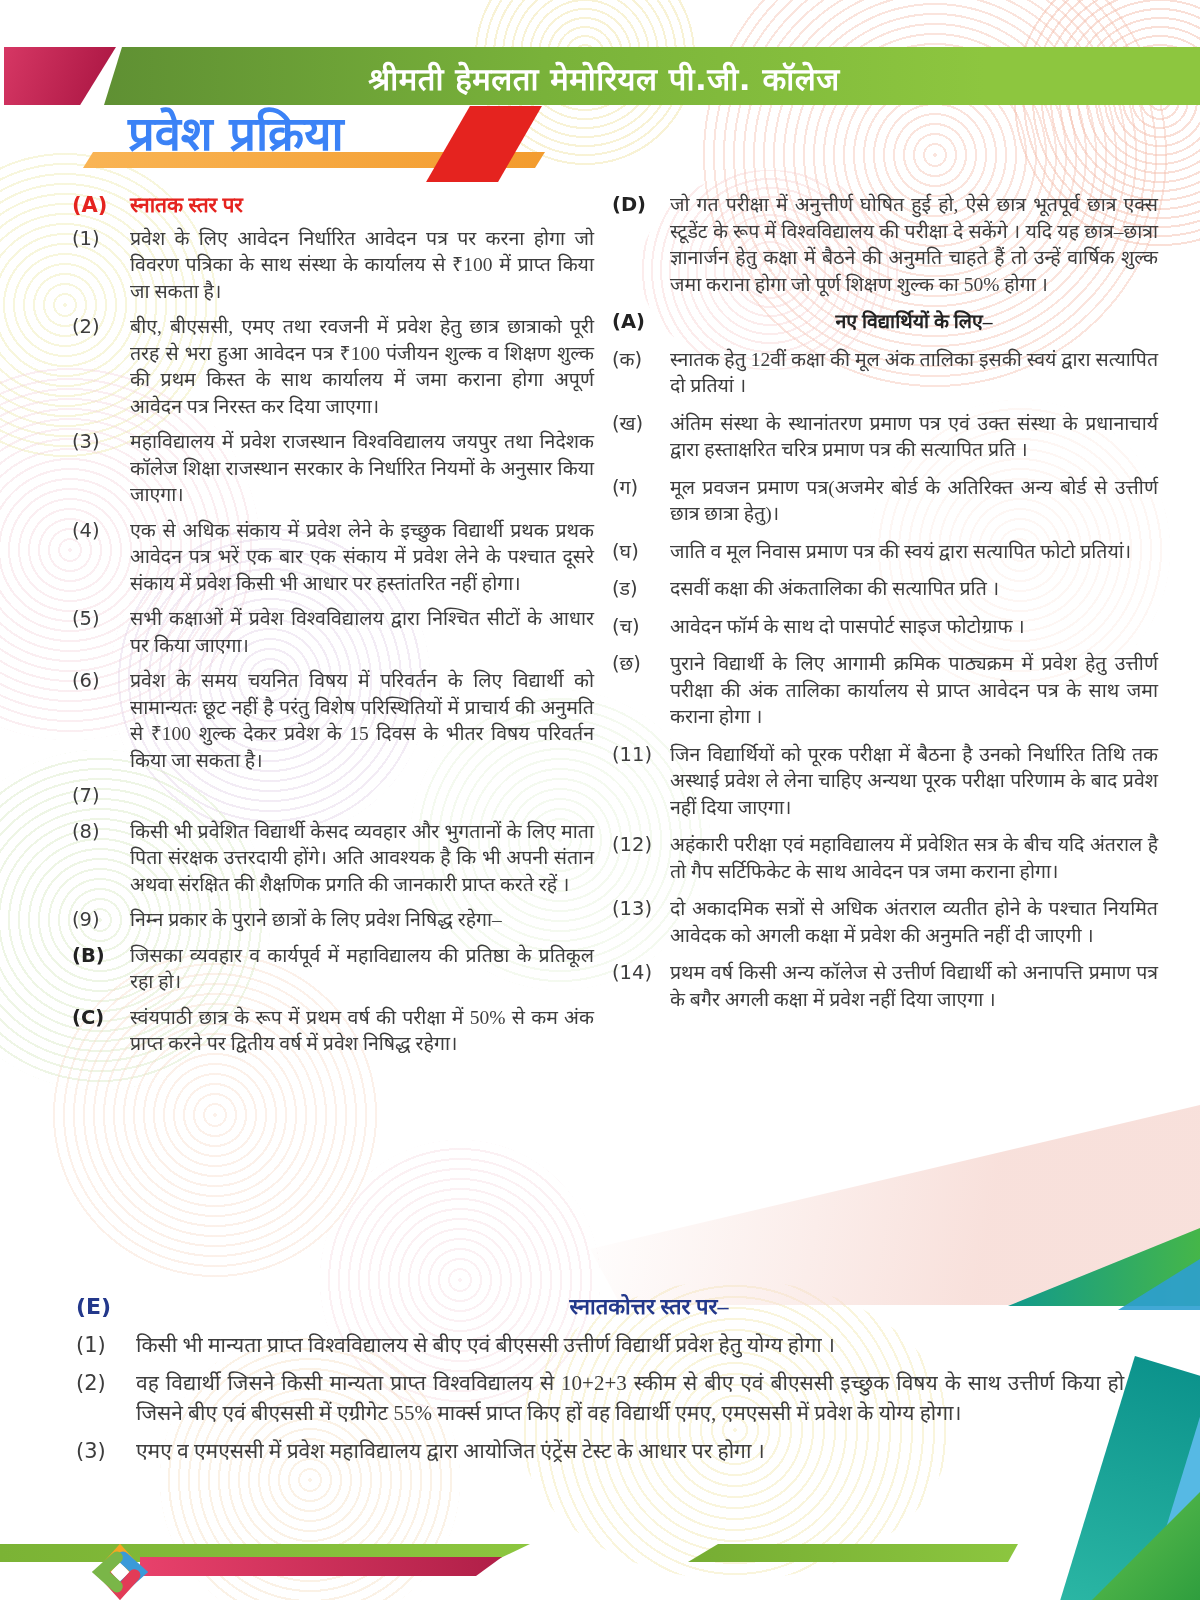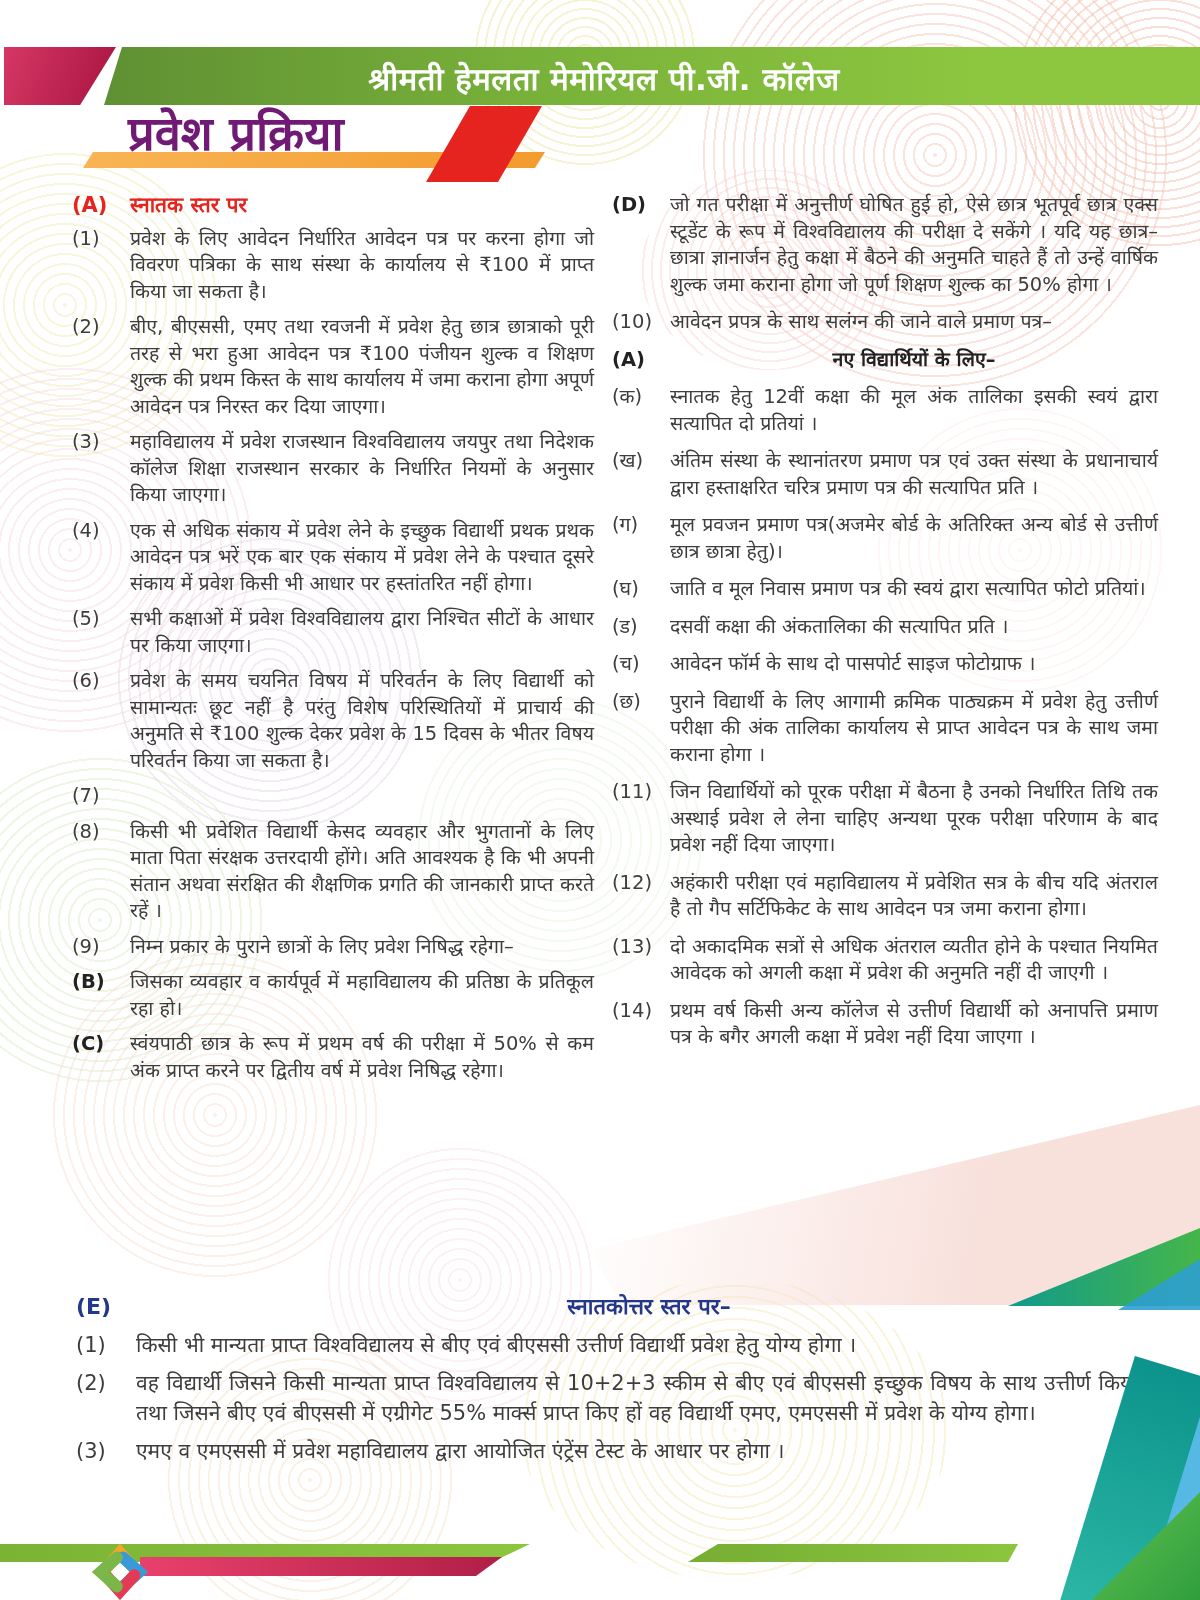--- a/index.html
+++ b/index.html
@@ -26,39 +26,39 @@
     clip-path:polygon(18px 0, 100% 0, 100% 100%, 0 100%);
   }
   .college-name{
     position:absolute; left:0; top:10px; width:100%; text-align:center;
     color:#ffffff; font-size:31px; font-weight:bold; letter-spacing:.5px;
   }
   
   .title-block{ position:absolute; left:0; top:98px; width:700px; height:100px; }
   .title-text{
     position:absolute; left:128px; top:2px; font-size:47px; font-weight:bold;
-    color:#701a75;
+    color:#3b82f6;
   }
   .orange-bar{
     position:absolute; left:88px; top:54px; width:452px; height:16px;
     background:linear-gradient(90deg,#f9b454,#f39c2e);
     transform:skewX(-32deg);
   }
   .red-shape{
     position:absolute; left:448px; top:8px; width:72px; height:76px;
     background:#e5231f; transform:skewX(-30deg);
   }
   
   .col{ position:absolute; font-size:19.5px; line-height:26.5px; }
   .col-left { left:72px;  top:192px; width:522px; }
   .col-right{ left:612px; top:192px; width:546px; }
   .item{ display:flex; margin-bottom:9px; }
   .col-right .item{ margin-bottom:11px; }
   .item .num{ flex:0 0 58px; }
-  .item .txt{ flex:1; text-align:justify; }
+  .item .txt{ flex:1; text-align:justify;font-family:Liberation Serif, serif; }
   .bold{ font-weight:bold; color:#222; }
   .red{ color:#e5231f; font-weight:bold; }
   .heading-red{ margin-bottom:7px; font-size:21px; }
   
   .section-e{ position:absolute; left:76px; top:1292px; width:1086px;
     font-size:21px; line-height:30px; }
   .section-e .item{ margin-bottom:8px; }
   .section-e .item .num{ flex:0 0 60px; }
   .navy{ color:#23388b; font-weight:bold; }
   .e-heading{ font-size:22px; margin-bottom:12px; }
@@ -182,24 +182,20 @@
       <div class="txt">स्वंयपाठी छात्र के रूप में प्रथम वर्ष की परीक्षा में 50% से कम अंक प्राप्त करने पर द्वितीय वर्ष में प्रवेश निषिद्ध रहेगा।</div>
     </div>
   </div>
 
   <div class="col col-right">
     <div class="item">
       <span class="num bold">(D)</span>
       <div class="txt">जो गत परीक्षा में अनुत्तीर्ण घोषित हुई हो, ऐसे छात्र भूतपूर्व छात्र एक्स स्टूडेंट के रूप में विश्वविद्यालय की परीक्षा दे सकेंगे । यदि यह छात्र–छात्रा ज्ञानार्जन हेतु कक्षा में बैठने की अनुमति चाहते हैं तो उन्हें वार्षिक शुल्क जमा कराना होगा जो पूर्ण शिक्षण शुल्क का 50% होगा ।</div>
     </div>
     <div class="item">
-      <span class="num">(10)</span>
-      <div class="txt">आवेदन प्रपत्र के साथ सलंग्न की जाने वाले प्रमाण पत्र–</div>
-    </div>
-    <div class="item">
       <span class="num bold">(A)</span>
       <div class="txt bold" style="text-align:center">नए विद्यार्थियों के लिए–</div>
     </div>
     <div class="item">
       <span class="num">(क)</span>
       <div class="txt">स्नातक हेतु 12वीं कक्षा की मूल अंक तालिका इसकी स्वयं द्वारा सत्यापित दो प्रतियां ।</div>
     </div>
     <div class="item">
       <span class="num">(ख)</span>
       <div class="txt">अंतिम संस्था के स्थानांतरण प्रमाण पत्र एवं उक्त संस्था के प्रधानाचार्य द्वारा हस्ताक्षरित चरित्र प्रमाण पत्र की सत्यापित प्रति ।</div>

